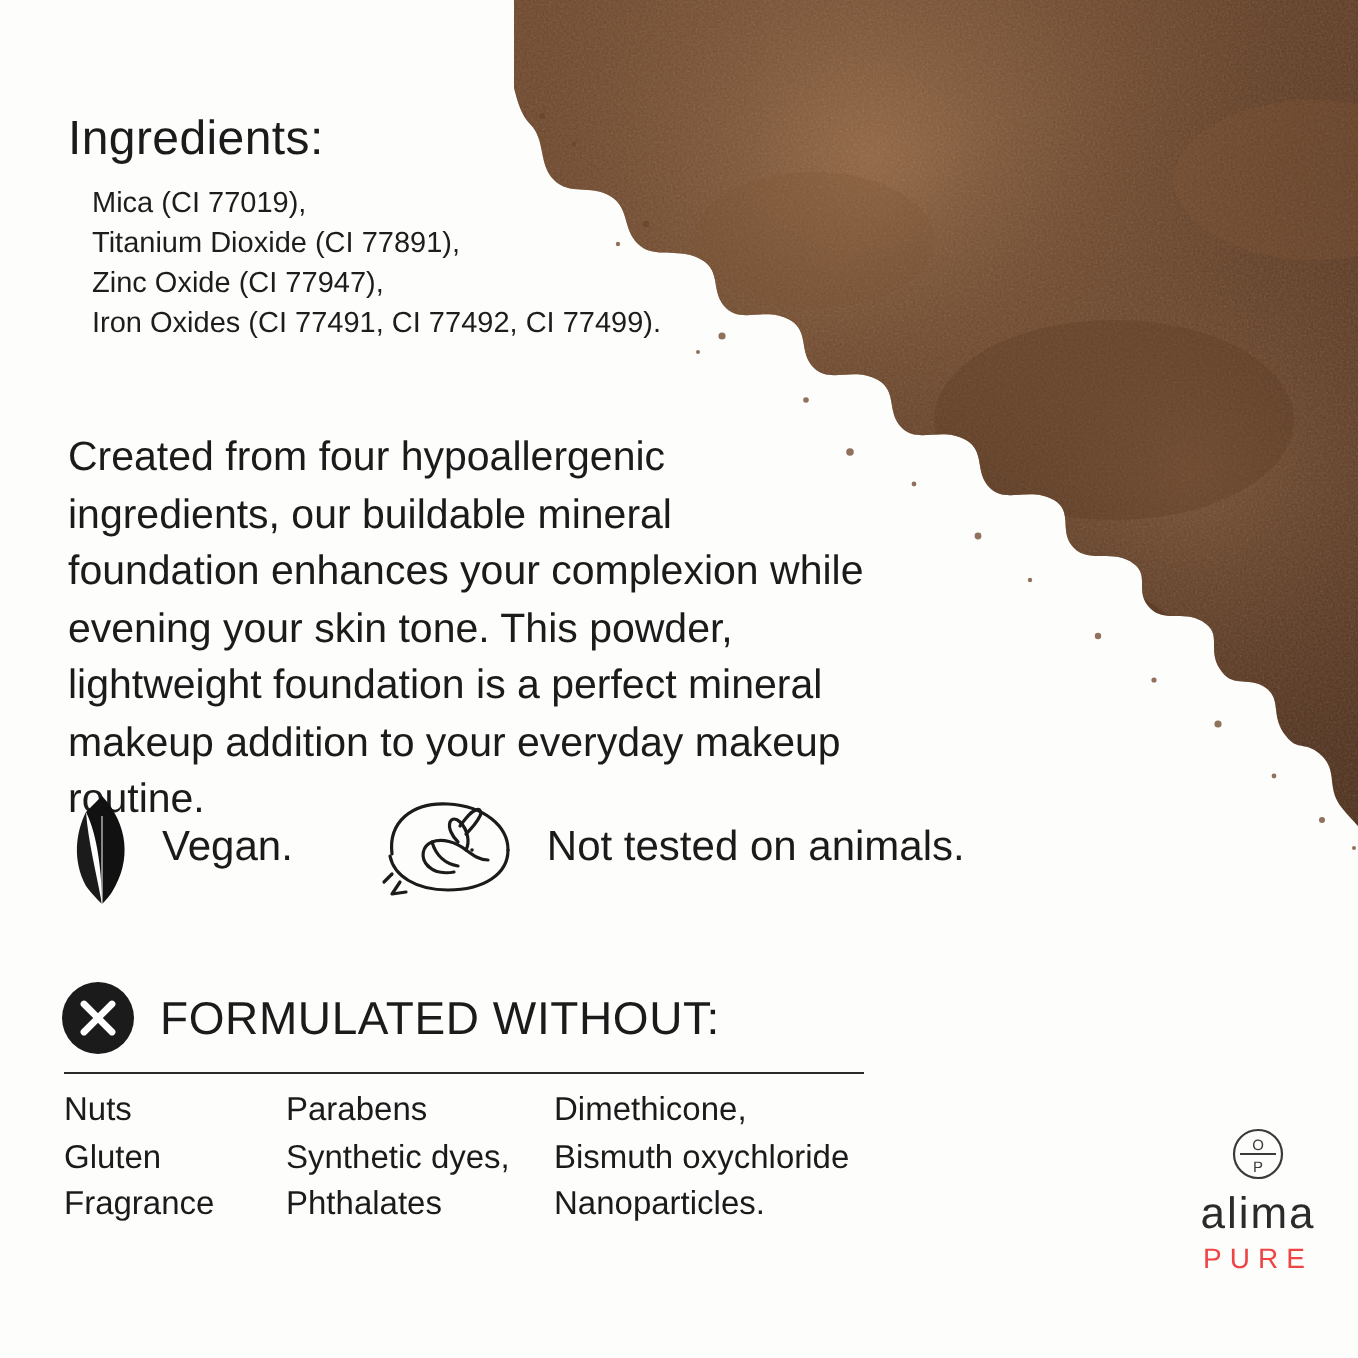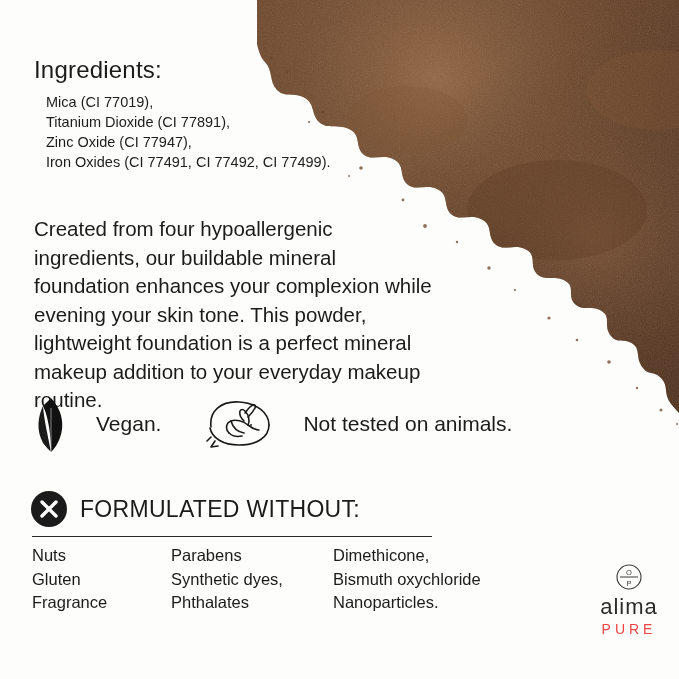--- a/index.html
+++ b/index.html
@@ -67,21 +67,21 @@
     display: flex;
     align-items: center;
   }
   .badge {
     display: flex;
     align-items: center;
   }
   .badge-label {
     font-size: 21px;
     color: #1b1b1b;
-    margin-left: 28px;
+    margin-left: 13px;
   }
   .leaf-icon { width: 34px; height: 56px; }
   .bunny-icon { width: 70px; height: 54px; margin-left: 44px; }
 
   
   .fw-header {
     position: absolute;
     left: 30px;
     top: 490px;
     display: flex;
@@ -100,21 +100,20 @@
     top: 536px;
     width: 400px;
     height: 1px;
     background: #2a2a2a;
   }
   .fw-cols {
     position: absolute;
     left: 32px;
     top: 544px;
     display: flex;
-    gap: 28px;
   }
   .fw-col {
     font-size: 16.5px;
     line-height: 23.5px;
     color: #1b1b1b;
   }
   .fw-col.c1 { width: 96px; }
   .fw-col.c2 { width: 134px; margin-left: 15px; }
   .fw-col.c3 { width: 200px; }
 

